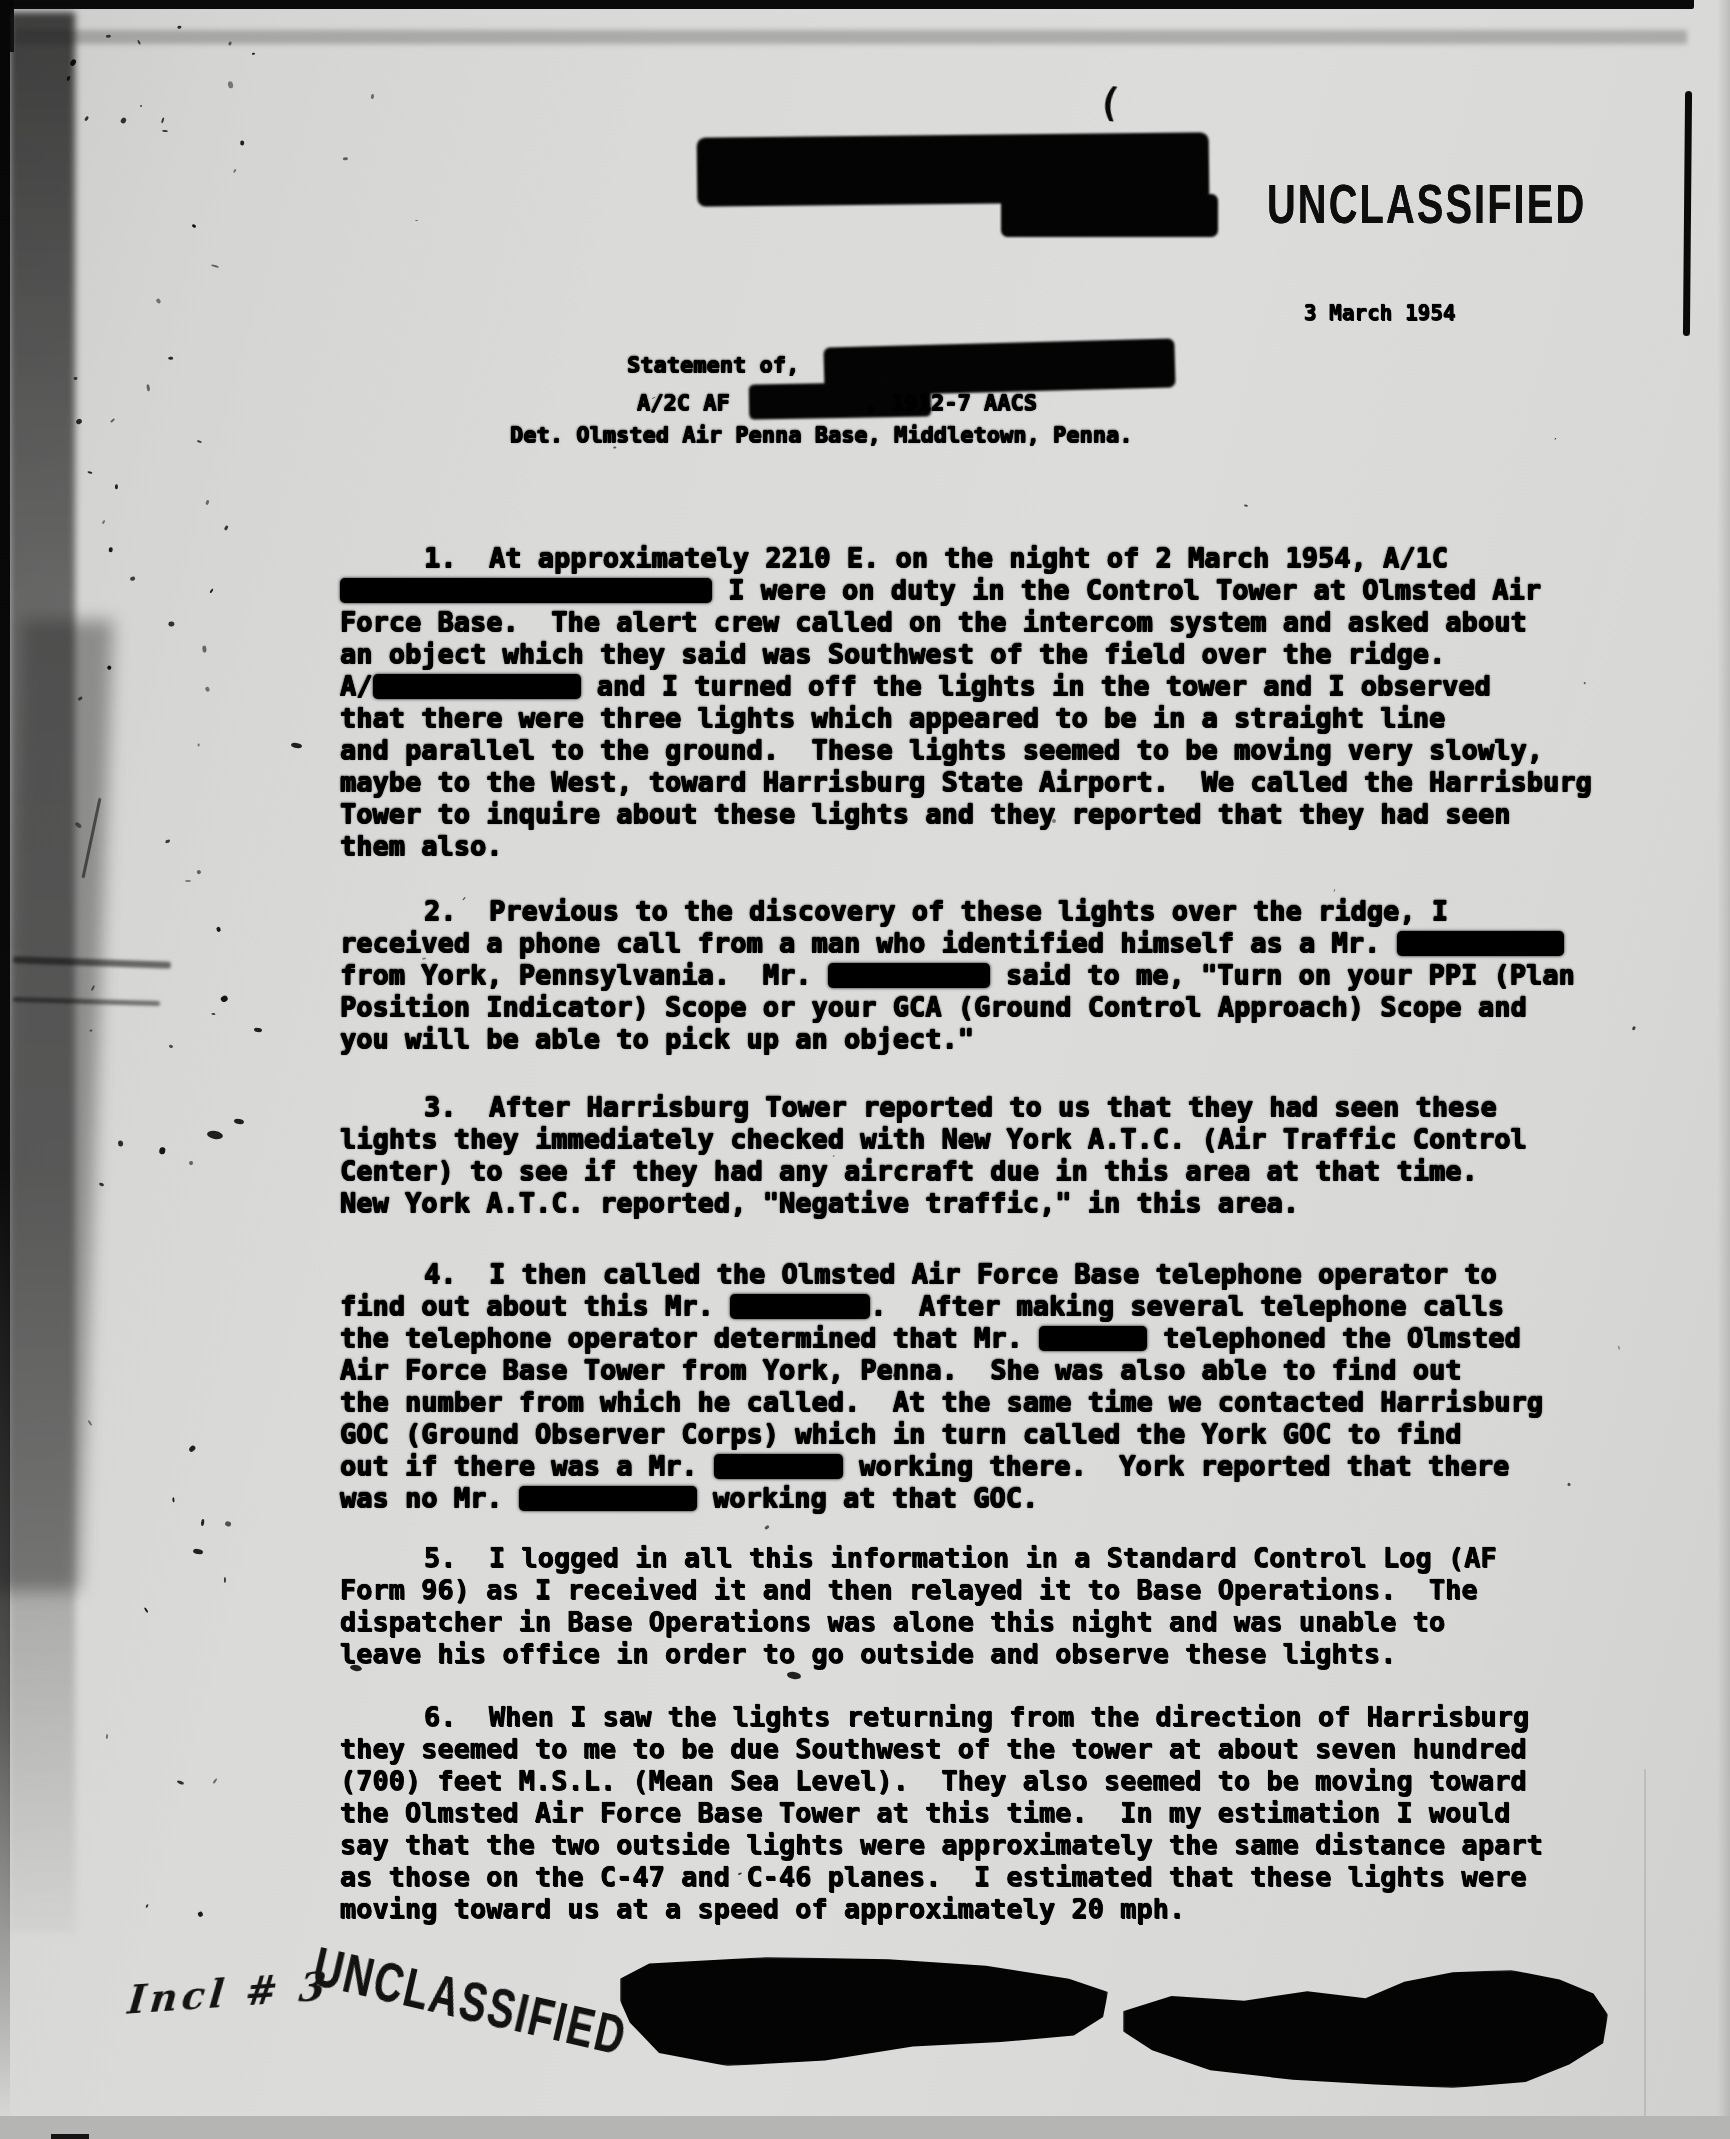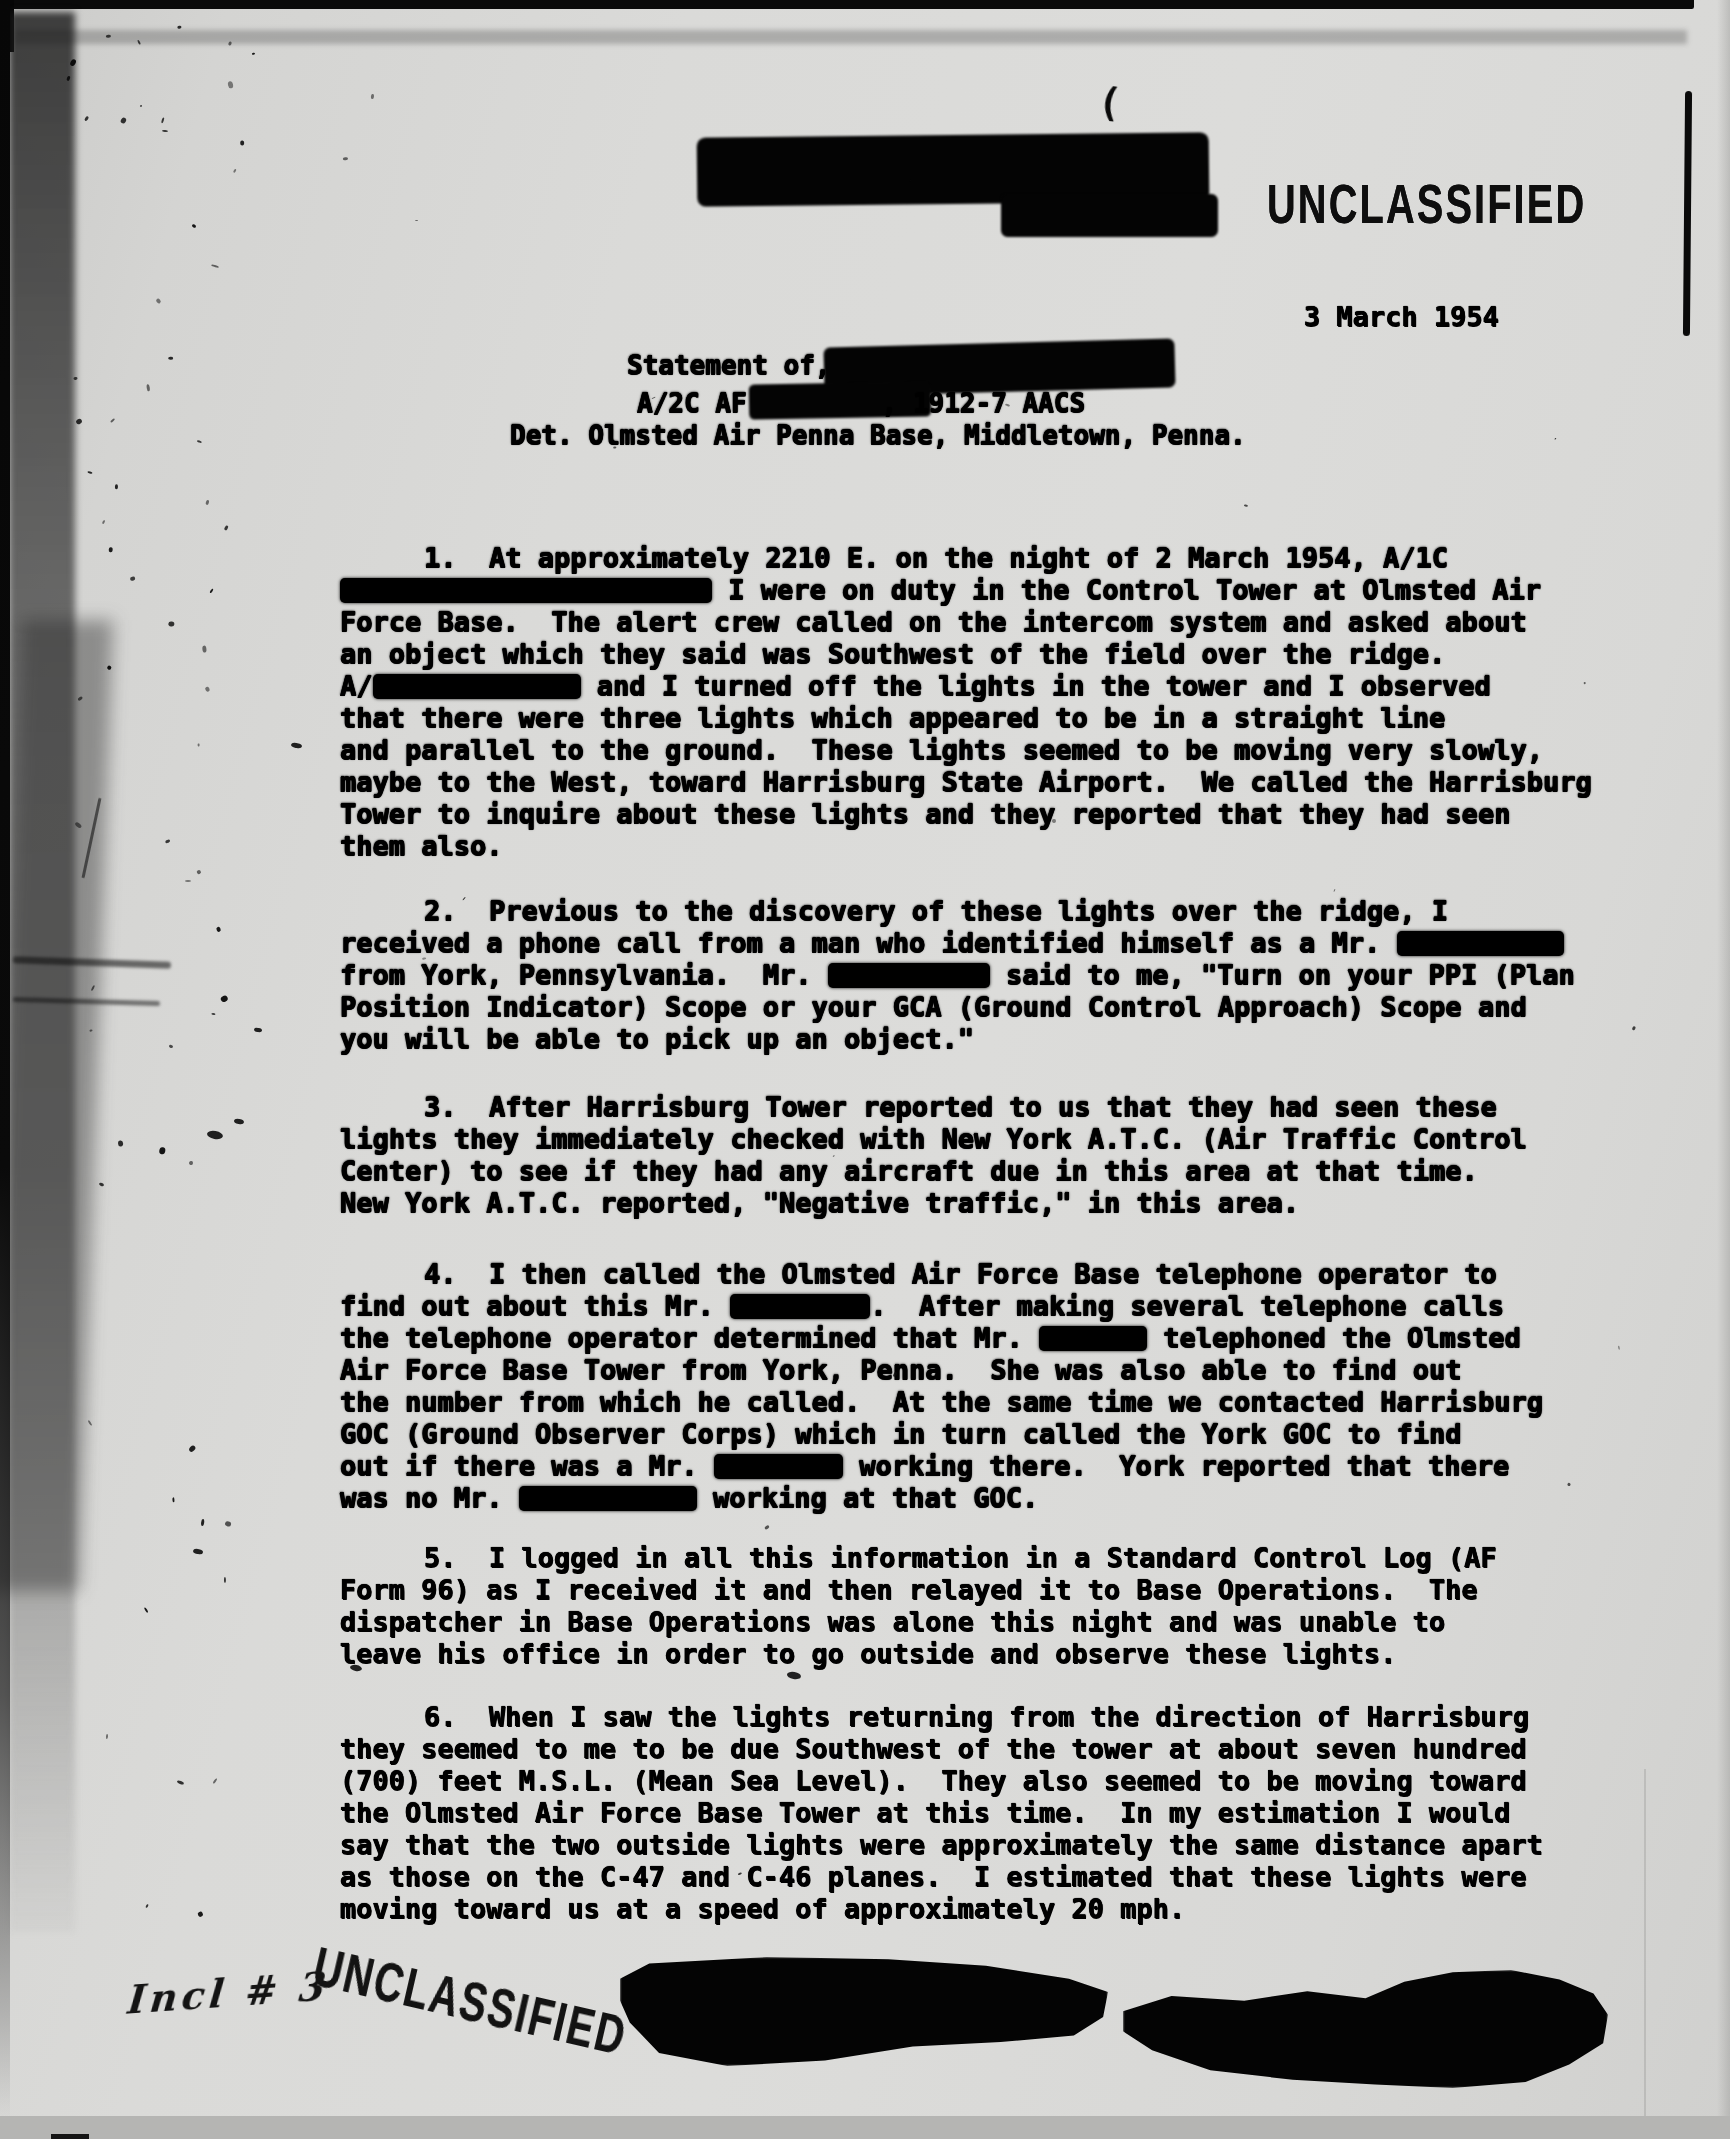--- a/index.html
+++ b/index.html
@@ -37,22 +37,22 @@
   .r-bottom1{left:620px;top:1957px;width:488px;height:109px;filter:blur(1.1px);
     clip-path:polygon(0 20%,6% 6%,30% 0,55% 2%,75% 8%,92% 20%,100% 32%,99% 55%,93% 72%,78% 78%,60% 82%,42% 95%,22% 100%,8% 88%,2% 60%,0 40%);}
   .r-bottom2{left:1123px;top:1970px;width:485px;height:118px;filter:blur(1.1px);
     clip-path:polygon(0 35%,10% 22%,25% 26%,38% 18%,50% 24%,58% 10%,68% 2%,80% 0,90% 8%,97% 20%,100% 38%,99% 62%,92% 80%,83% 95%,68% 100%,52% 97%,35% 93%,18% 85%,6% 68%,0 52%);}
   .redact-inline{display:inline-block;height:25px;border-radius:4.9px;background:#040404;
     vertical-align:-3.8px;box-shadow:0 0 3.2px rgba(0,0,0,.95);}
   
   .tw{color:#0a0a0a;font-weight:bold;white-space:pre;}
   .ink-heavy{text-shadow:0 0 1.6px #000,0.5px 0.5px 0.5px #000,-0.5px 0.5px 0.5px #000,0.5px -0.5px 0.5px #000,0 0 2.7px rgba(0,0,0,.65);filter:blur(0.5px) contrast(1.25);}
   .ink-med{text-shadow:0 0 1.1px #000,0.5px 0.5px 0.5px #000,-0.5px 0 0.5px #000;filter:blur(0.4px) contrast(1.15);}
-  .date-line{font-size:27px;}
-  .head-line{font-size:26px;line-height:30px;}
+  .date-line{font-size:21px;}
+  .head-line{font-size:22px;line-height:30px;}
   .para{left:340px;width:1327px;font-size:27px;line-height:32px;}
   .line{display:block;height:32px;}
   .line.first{text-indent:84px;}
   
   .stamp{font-family:"Liberation Sans",sans-serif;font-weight:700;color:#181818;
     font-size:51px;letter-spacing:2.7px;transform-origin:left top;}
   .stamp-top{left:1267px;top:172px;transform:scale(.78,1.08);filter:blur(0.4px) contrast(1.1);
     text-shadow:0 0 0.5px #222;}
   .stamp-bottom{left:322px;top:1934px;transform:rotate(13deg) scale(.78,1.08);filter:blur(0.5px) contrast(1.05);
     text-shadow:0 0 0.5px #222;}

